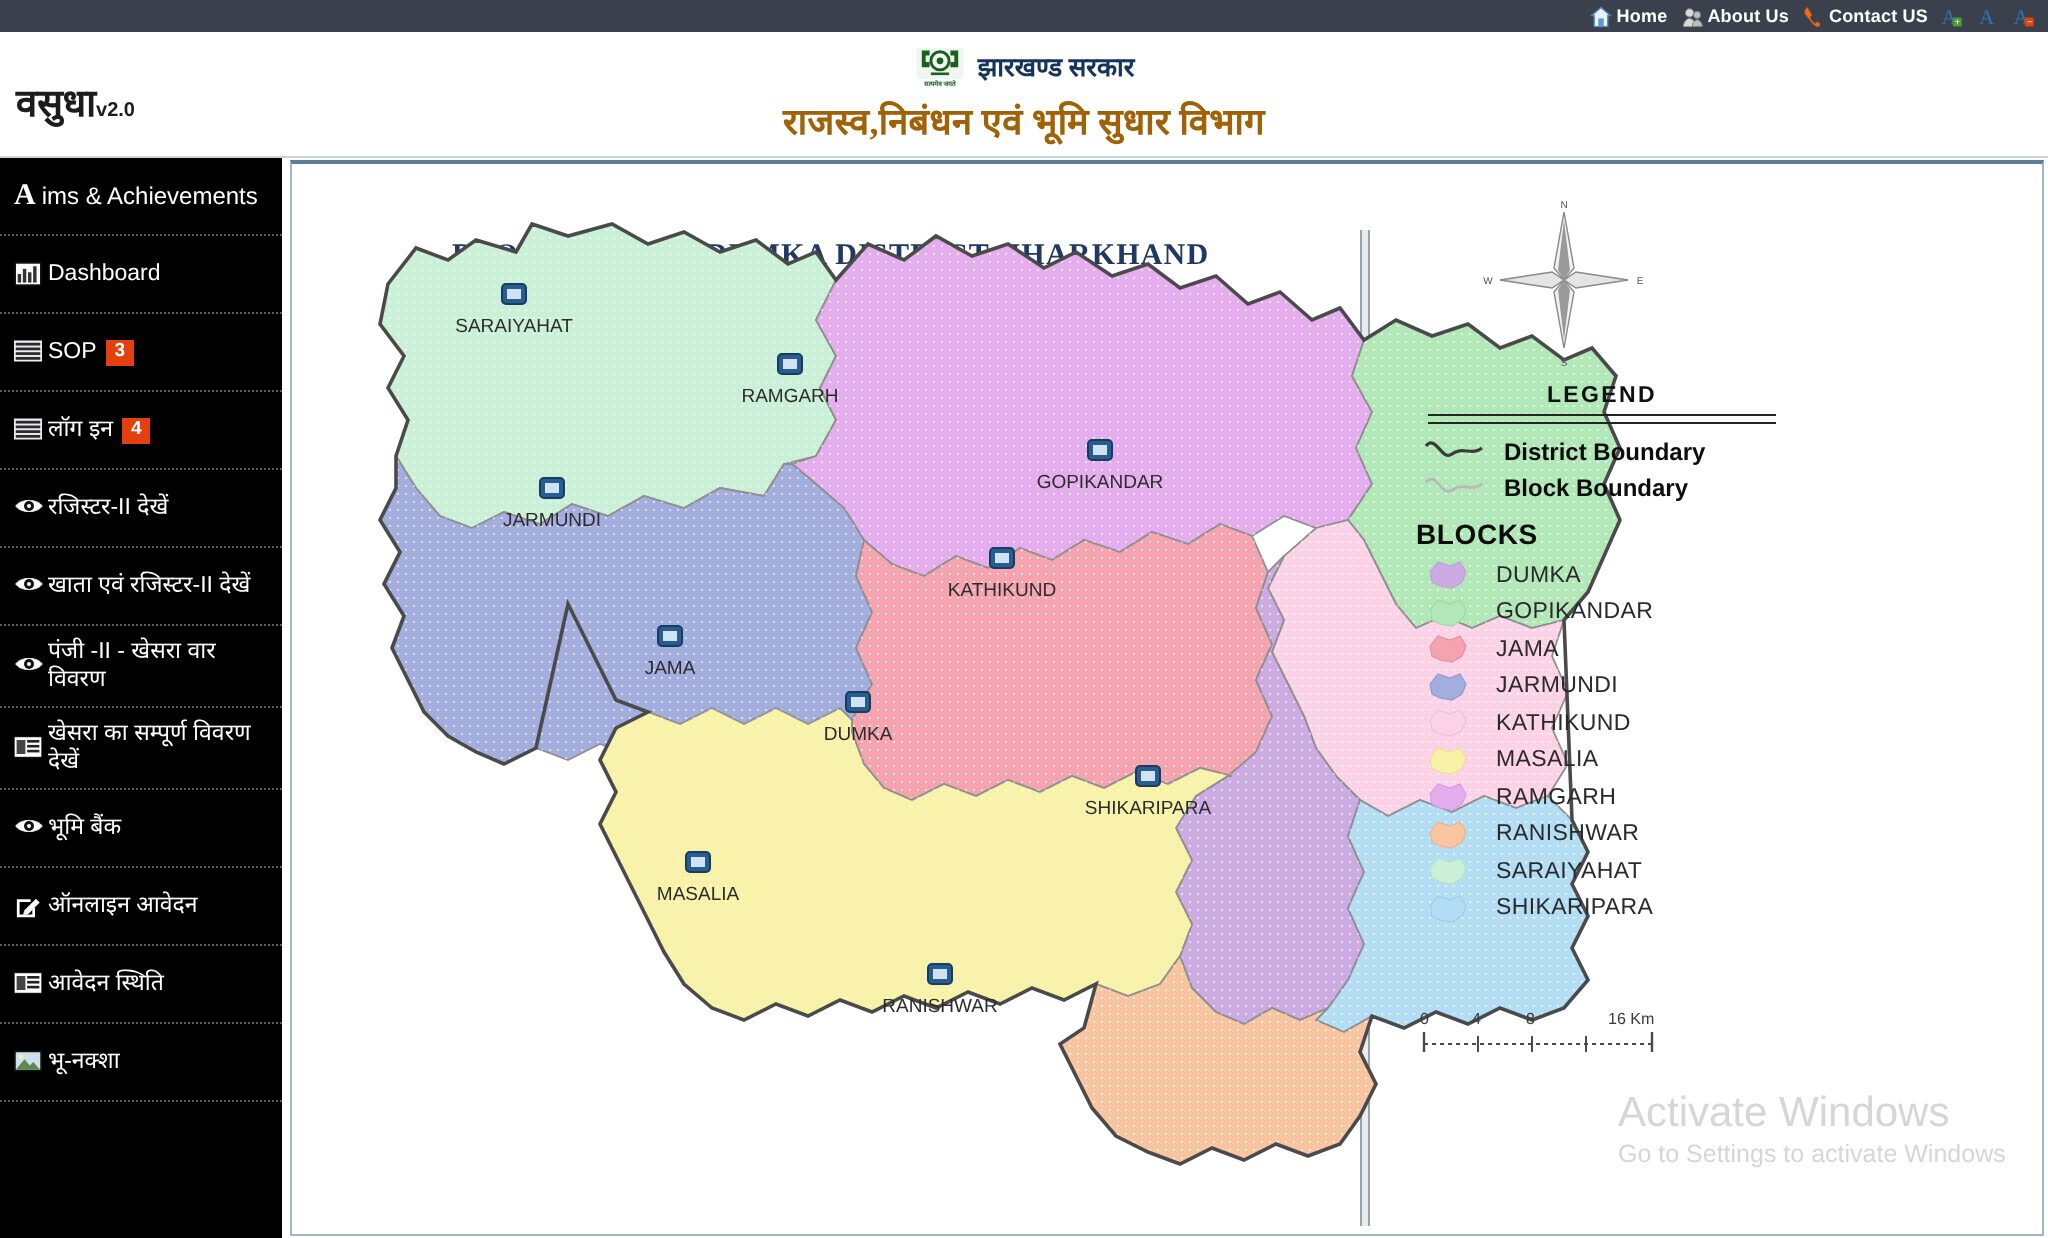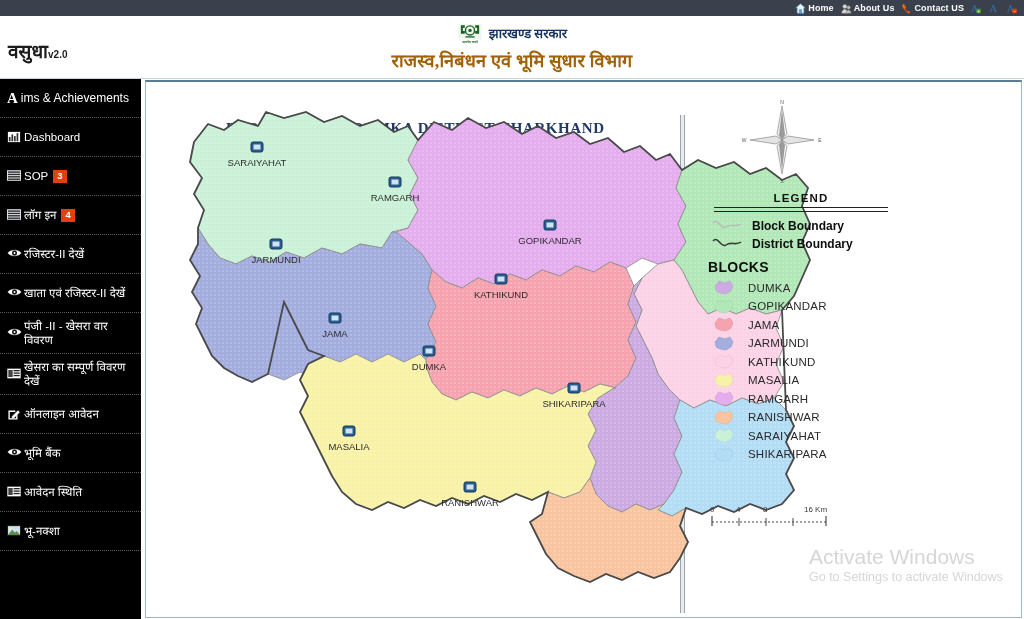--- a/index.html
+++ b/index.html
@@ -293,37 +293,37 @@
             <rect x="7.5" y="2" width="7" height="1.5" fill="#222"></rect>
             <rect x="7.5" y="4.8" width="7" height="1.5" fill="#222"></rect>
             <rect x="7.5" y="7.6" width="7" height="1.5" fill="#222"></rect>
           </svg>
         </span>
         <span class="mlabel">खेसरा का सम्पूर्ण विवरण देखें</span>
       </li>
 
       <li class="sitem">
         <span class="micon">
-          <svg viewBox="0 0 16 14" width="14" height="12">
-            <path d="M1.5 3 h8 v1.6 h-6.4 v7.4 h7.4 V8 h1.6 v5.5 h-10.6 z" fill="#fff"></path>
-            <path d="M6 9.6 L12.6 3 l2 2 L8 11.6 l-2.6 .6 z" fill="#fff" stroke="#ddd" stroke-width=".5"></path>
-          </svg>
-        </span>
-        <span class="mlabel">ऑनलाइन आवेदन</span>
-      </li>
-
-      <li class="sitem">
-        <span class="micon">
           <svg viewBox="0 0 18 10" width="15" height="10">
             <path d="M1 5 C4 0.5 14 0.5 17 5 C14 9.5 4 9.5 1 5 Z" fill="#ffffff" stroke="#e9e9e9" stroke-width=".6"></path>
             <circle cx="9" cy="5" r="3" fill="#111"></circle>
             <circle cx="9" cy="5" r="1.2" fill="#fff"></circle>
           </svg>
         </span>
         <span class="mlabel">भूमि बैंक</span>
+      </li>
+
+      <li class="sitem">
+        <span class="micon">
+          <svg viewBox="0 0 16 14" width="14" height="12">
+            <path d="M1.5 3 h8 v1.6 h-6.4 v7.4 h7.4 V8 h1.6 v5.5 h-10.6 z" fill="#fff"></path>
+            <path d="M6 9.6 L12.6 3 l2 2 L8 11.6 l-2.6 .6 z" fill="#fff" stroke="#ddd" stroke-width=".5"></path>
+          </svg>
+        </span>
+        <span class="mlabel">ऑनलाइन आवेदन</span>
       </li>
 
       <li class="sitem">
         <span class="micon">
           <svg viewBox="0 0 16 12" width="14" height="11">
             <rect x="0" y="0" width="16" height="12" fill="#fff" stroke="#111" stroke-width=".8"></rect>
             <rect x="1.5" y="2" width="5" height="8" fill="#444"></rect>
             <rect x="7.5" y="2" width="7" height="1.5" fill="#222"></rect>
             <rect x="7.5" y="4.8" width="7" height="1.5" fill="#222"></rect>
             <rect x="7.5" y="7.6" width="7" height="1.5" fill="#222"></rect>
@@ -463,33 +463,33 @@
       </svg>
     </div>
 
     <div class="legend">
       <div class="legend-title">LEGEND</div>
       <div class="legend-rule"></div>
 
       <div class="lrow">
         <span class="lsw">
           <svg viewBox="0 0 30 14" width="30" height="14">
-            <path d="M1 4 C6 -2 9 12 14 8 C19 4 24 9 29 5" fill="none" stroke="#b8b8b8" stroke-width="1.4"></path>
-          </svg>
-        </span>
-        <span class="ltxt">Block Boundary</span>
+            <path d="M1 4 C6 -2 9 12 14 8 C19 4 24 9 29 5" fill="none" stroke="#3c3c3c" stroke-width="1.6"></path>
+          </svg>
+        </span>
+        <span class="ltxt">District Boundary</span>
       </div>
 
       <div class="lrow">
         <span class="lsw">
           <svg viewBox="0 0 30 14" width="30" height="14">
-            <path d="M1 4 C6 -2 9 12 14 8 C19 4 24 9 29 5" fill="none" stroke="#3c3c3c" stroke-width="1.6"></path>
-          </svg>
-        </span>
-        <span class="ltxt">District Boundary</span>
+            <path d="M1 4 C6 -2 9 12 14 8 C19 4 24 9 29 5" fill="none" stroke="#b8b8b8" stroke-width="1.4"></path>
+          </svg>
+        </span>
+        <span class="ltxt">Block Boundary</span>
       </div>
 
       <div class="blocks-head">BLOCKS</div>
 
       <div class="brow">
         <span class="bsw"><svg viewBox="0 0 24 15" width="24" height="15">
               <path d="M3 6 L7 1 L13 3 L18 1 L21 6 L19 11 L14 14 L8 13 L4 11 Z" fill="#ccabe3" stroke="#bda0d4" stroke-width=".6"></path>
             </svg></span>
         <span class="btxt">DUMKA</span>
       </div>

